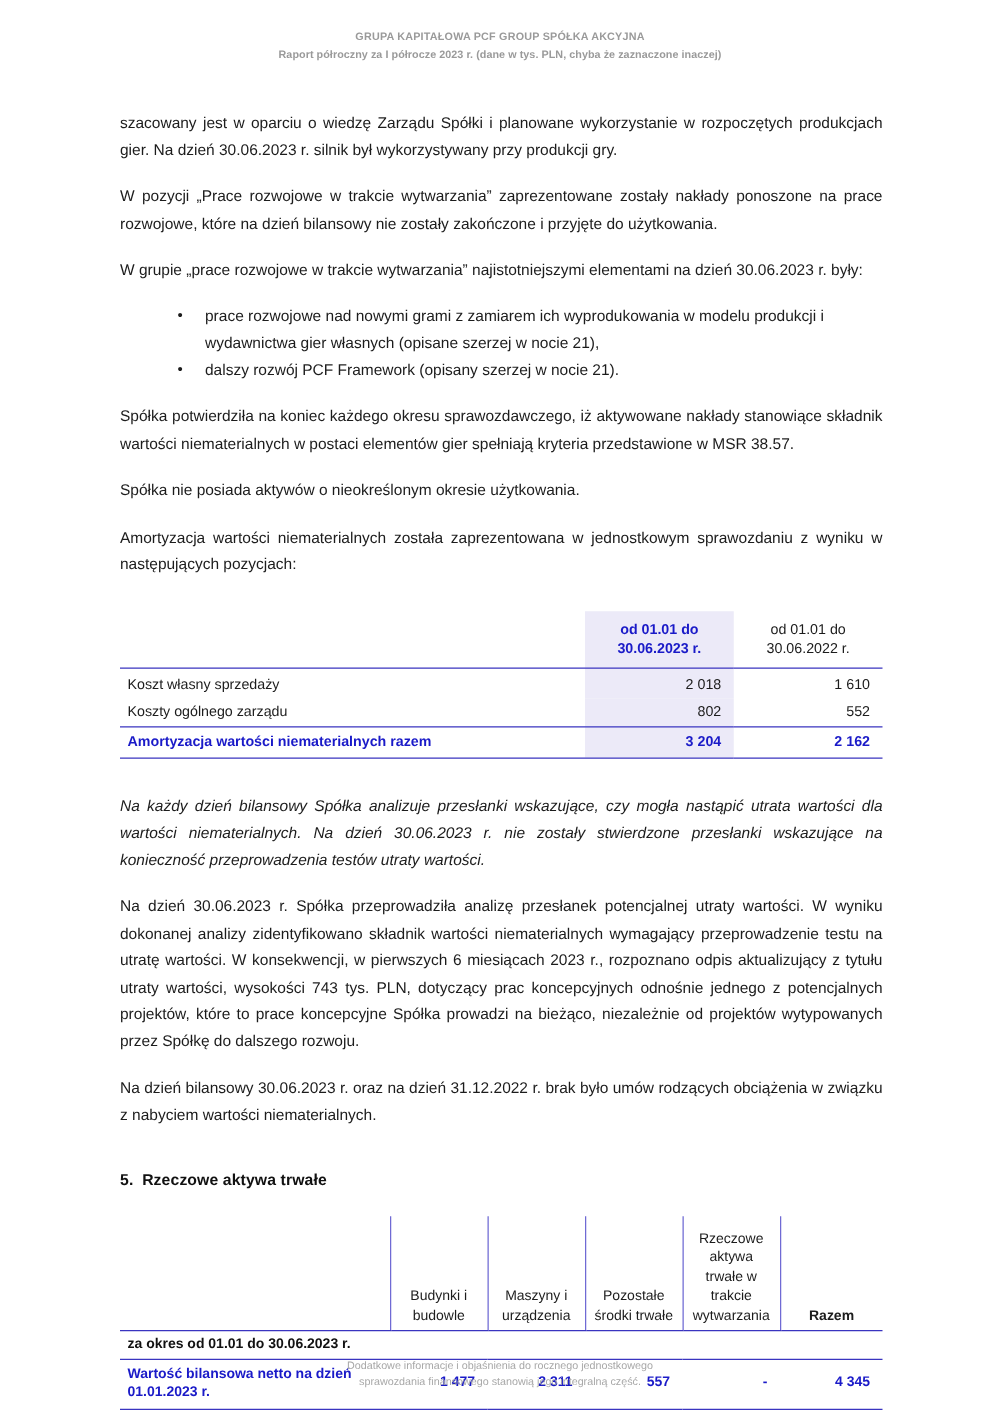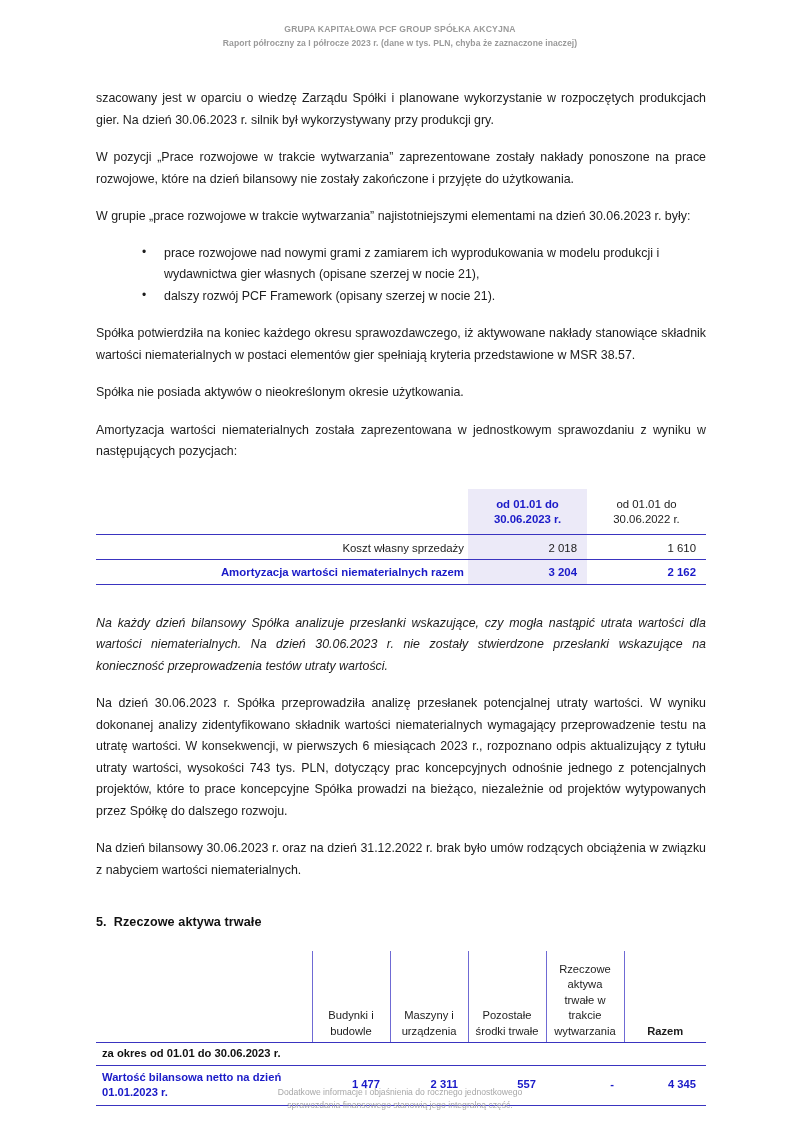--- a/index.html
+++ b/index.html
@@ -137,21 +137,21 @@
 
   table.tbl1 tr.hdr-row th.hd.cur,
   table.tbl1 tr.hdr-row th.hd.prev {
     border-bottom: 1.6px solid #3a34c0;
   }
   table.tbl1 tr.hdr-row th.hd.blank {
     border-bottom: 1.6px solid #3a34c0;
   }
 
   table.tbl1 td.lbl {
-    text-align: right;
+    text-align: left;
     padding: 3px 4px 3px 6px;
     line-height: 16px;
     color: #1c1c1c;
   }
   table.tbl1 td.val {
     text-align: right;
     padding: 3px 10px 3px 4px;
     line-height: 16px;
     color: #1c1c1c;
   }
@@ -288,20 +288,25 @@
               <span>30.06.2022 r.</span>
             </th>
           </tr>
         </thead>
         <tbody>
           <tr class="first-body">
             <td class="lbl">Koszt własny sprzedaży</td>
             <td class="val cur">2 018</td>
             <td class="val">1 610</td>
           </tr>
+          <tr>
+            <td class="lbl">Koszty ogólnego zarządu</td>
+            <td class="val cur">802</td>
+            <td class="val">552</td>
+          </tr>
           <tr class="total">
             <td class="lbl">Amortyzacja wartości niematerialnych razem</td>
             <td class="val cur">3 204</td>
             <td class="val">2 162</td>
           </tr>
         </tbody>
       </table>
     </div>
 
     <p class="para" style="margin-top:28px;font-style:italic;">Na każdy dzień bilansowy Spółka analizuje przesłanki wskazujące, czy mogła nastąpić utrata wartości dla wartości niematerialnych. Na dzień 30.06.2023 r. nie zostały stwierdzone przesłanki wskazujące na konieczność przeprowadzenia testów utraty wartości.</p>

